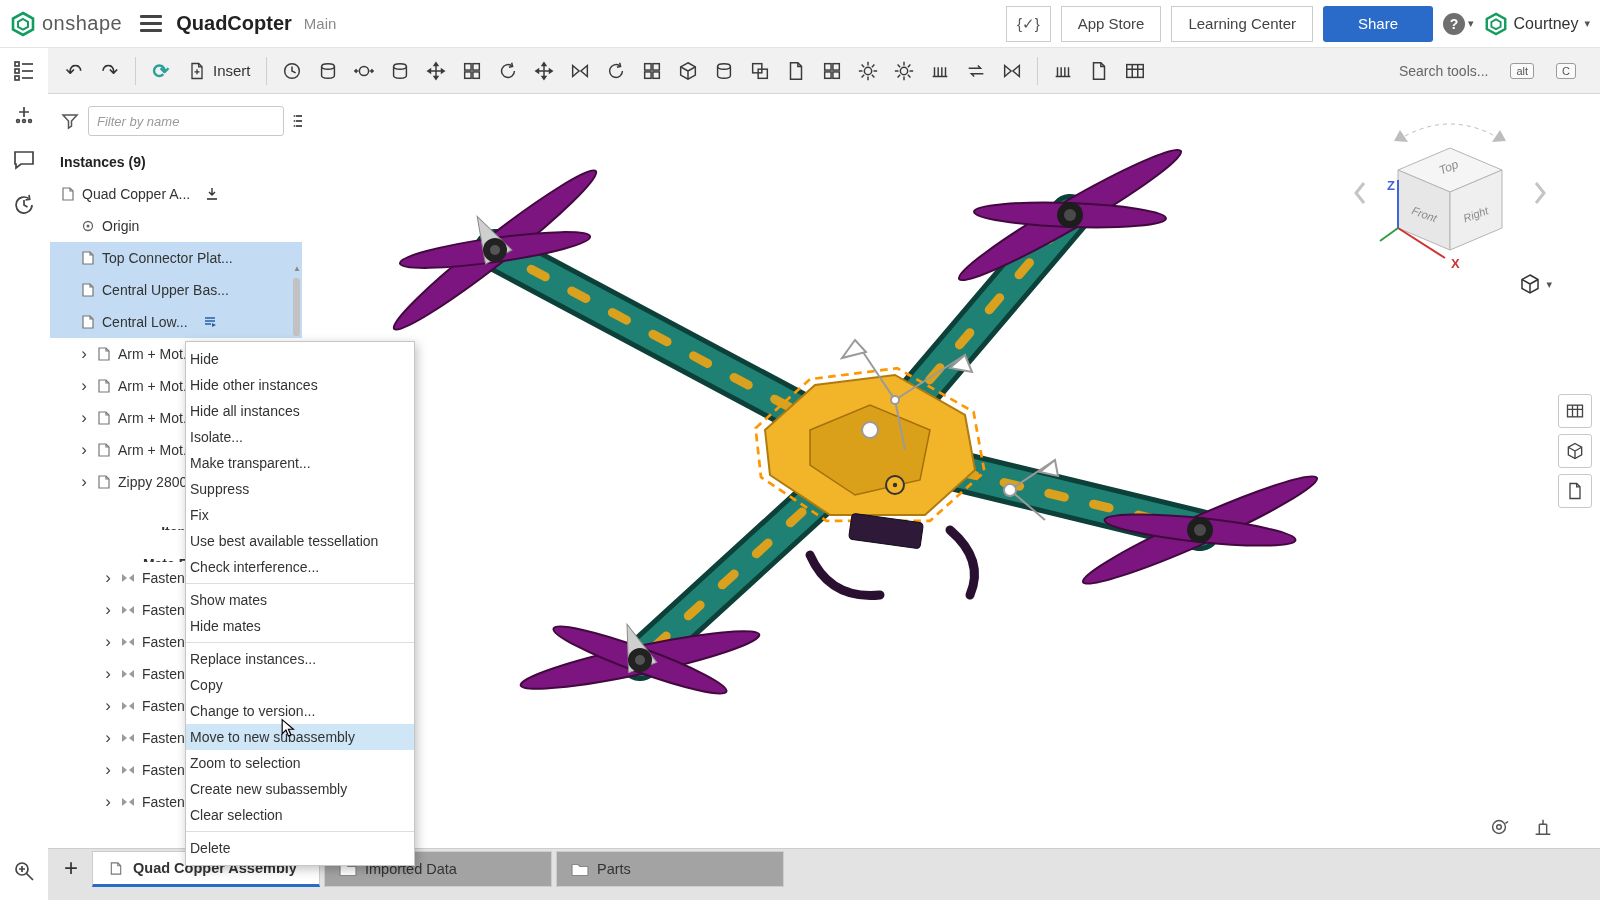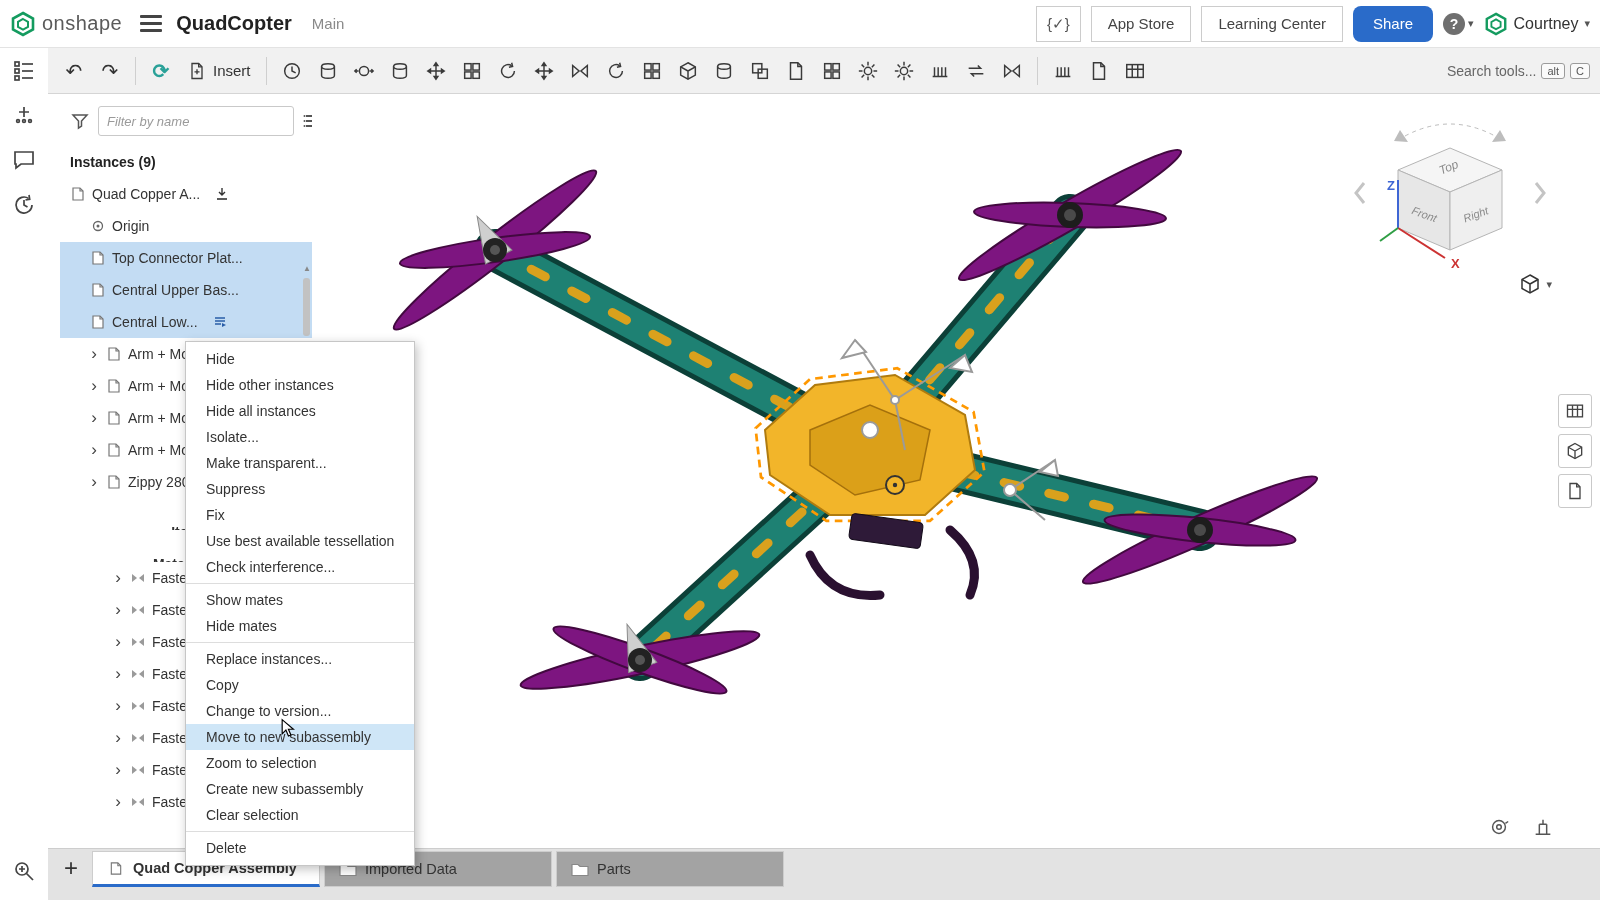--- a/index.html
+++ b/index.html
@@ -5,51 +5,51 @@
   * { box-sizing: border-box; margin: 0; padding: 0; }
   html,body { width:1600px; height:900px; overflow:hidden; }
   body { font-family:"Liberation Sans", sans-serif; font-size:14px; color:#333; background:#fff; position:relative; }
 
   
   .topbar { position:absolute; top:0; left:0; right:0; height:48px; background:#fff; border-bottom:1px solid #e3e3e3; display:flex; align-items:center; padding:0 10px; z-index:40; }
   .logo { display:flex; align-items:center; gap:6px; cursor:pointer; }
   .logo-text { font-size:20px; color:#5a5a5a; letter-spacing:0.5px; }
   .hamburger { width:22px; margin:0 14px 0 18px; cursor:pointer; }
   .hamburger span { display:block; height:3px; background:#444; margin:4px 0; border-radius:1px; }
-  .doc-title { font-size:20px; font-weight:bold; color:#222; margin-right:20px; }
+  .doc-title { font-size:20px; font-weight:bold; color:#222; margin-right:12px; }
   .workspace { font-size:15px; color:#8a8a8a; }
   .topbar-right { margin-left:auto; display:flex; align-items:center; gap:10px; }
   .tb-btn { background:#fff; border:1px solid #ccc; height:36px; padding:0 16px; font-size:15px; color:#444; cursor:pointer; font-family:inherit; }
   .icon-btn { padding:0 10px; font-size:15px; color:#555; }
-  .share-btn { background:#2a6bc9; color:#fff; border:none; height:36px; padding:0 20px; font-size:15px; cursor:pointer; border-radius:8px; font-family:inherit; }
+  .share-btn { background:#2a6bc9; color:#fff; border:none; height:36px; padding:0 35px; font-size:15px; cursor:pointer; border-radius:3px; font-family:inherit; }
   .help { display:flex; align-items:center; gap:3px; cursor:pointer; }
   .help-circle { width:22px; height:22px; background:#6f6f6f; color:#fff; border-radius:50%; display:inline-flex; align-items:center; justify-content:center; font-size:14px; font-weight:bold; }
   .caret { color:#555; font-size:11px; }
   .user { display:flex; align-items:center; gap:6px; cursor:pointer; font-size:16px; color:#333; }
 
   
   .toolbar { position:absolute; top:48px; left:48px; right:0; height:46px; background:#f1f1f1; border-bottom:1px solid #d5d5d5; display:flex; align-items:center; padding:0 10px; gap:4px; z-index:30; }
   .ticon { width:32px; height:32px; background:transparent; border:none; display:inline-flex; align-items:center; justify-content:center; cursor:pointer; color:#333; font-size:20px; font-family:inherit; }
   .ticon svg { width:22px; height:22px; stroke:#3a3a3a; fill:none; stroke-width:1.6; }
   .ticon.teal { color:#2aa198; font-weight:bold; }
   .tsep { width:1px; height:28px; background:#cfcfcf; margin:0 5px; }
   .insert-btn { display:inline-flex; align-items:center; gap:6px; background:transparent; border:none; cursor:pointer; font-size:15px; color:#333; font-family:inherit; padding:0 6px; }
   .insert-btn svg { width:20px; height:20px; stroke:#3a3a3a; fill:none; stroke-width:1.6; }
-  .search-tools { margin-left:auto; display:flex; align-items:center; gap:5px; cursor:pointer; }
+  .search-tools { margin-left:auto; margin-right:14px; display:flex; align-items:center; gap:22px; cursor:pointer; }
   .st-label { color:#666; font-size:14px; }
   .key { border:1px solid #9b9b9b; border-radius:3px; background:#fafafa; font-size:11px; color:#555; padding:1px 5px; }
 
   
   .leftstrip { position:absolute; top:48px; left:0; bottom:0; width:48px; background:#fff; z-index:35; display:flex; flex-direction:column; align-items:center; padding-top:10px; gap:18px; }
   .leftstrip button { background:none; border:none; cursor:pointer; }
   .leftstrip svg { width:24px; height:24px; stroke:#444; fill:none; stroke-width:1.7; }
   .strip-bottom { margin-top:auto; margin-bottom:14px; }
 
   
-  .panel { position:absolute; top:94px; left:60px; width:252px; bottom:52px; background:#fff; z-index:10; overflow:hidden; }
+  .panel { position:absolute; top:94px; left:50px; width:252px; bottom:52px; background:#fff; z-index:10; overflow:hidden; }
   .filter-row { display:flex; align-items:center; gap:8px; padding:12px 8px 10px 10px; }
   .funnel, .listicon { width:20px; height:20px; cursor:pointer; flex:none; }
   .filter-input { flex:1; height:30px; border:1px solid #c9c9c9; border-radius:3px; padding:0 8px; font-style:italic; font-size:13px; color:#333; font-family:inherit; outline:none; }
   .filter-input::placeholder { color:#9a9a9a; }
   .shead { font-weight:bold; font-size:14px; color:#222; padding:8px 10px; cursor:pointer; }
   .trow { height:32px; display:flex; align-items:center; gap:6px; padding-left:10px; white-space:nowrap; overflow:hidden; cursor:pointer; }
   .trow .tlabel { font-size:14px; color:#333; overflow:hidden; text-overflow:ellipsis; }
   .trow.sel { background:#c3dcf3; }
   .trow.indent1 { padding-left:30px; }
   .trow.indent2 { padding-left:52px; }
@@ -58,21 +58,21 @@
   .chev { color:#444; font-size:17px; width:12px; display:inline-flex; justify-content:center; flex:none; }
   .chev.down { transform:rotate(90deg); }
   .picon { width:16px; height:16px; flex:none; }
   .update, .flagicon { width:16px; height:16px; flex:none; margin-left:8px; cursor:pointer; }
   .pscroll { position:absolute; right:1px; top:170px; bottom:4px; width:8px; }
   .pthumb { position:absolute; top:14px; width:7px; height:58px; background:#c2c2c2; border-radius:3px; }
   .parrow { position:absolute; top:0; left:0; font-size:8px; color:#888; }
 
   
   .ctxmenu { position:absolute; left:185px; top:341px; width:230px; background:#fff; border:1px solid #c6c6c6; box-shadow:2px 3px 10px rgba(0,0,0,0.25); z-index:50; padding:4px 0; }
-  .mi { height:26px; line-height:26px; padding:0 10px 0 20px; font-size:14px; color:#333; cursor:pointer; white-space:nowrap; }
+  .mi { height:26px; line-height:26px; padding:0 10px 0 4px; font-size:14px; color:#333; cursor:pointer; white-space:nowrap; }
   .mi.hl { background:#cfe6f7; }
   .msep { border-top:1px solid #ddd; margin:3px 0; }
   .cursor { position:absolute; left:92px; top:376px; width:20px; height:20px; }
 
   
   .canvas { position:absolute; top:94px; left:48px; right:0; bottom:52px; background:#fff; z-index:1; }
   .model { position:absolute; left:262px; top:6px; }
   .arm-out { stroke:#0c4038; stroke-width:42; }
   .arm-in { stroke:#1e8173; stroke-width:32; }
   .arm-dash { stroke:#d9a11d; stroke-width:9; stroke-dasharray:16 30; }

